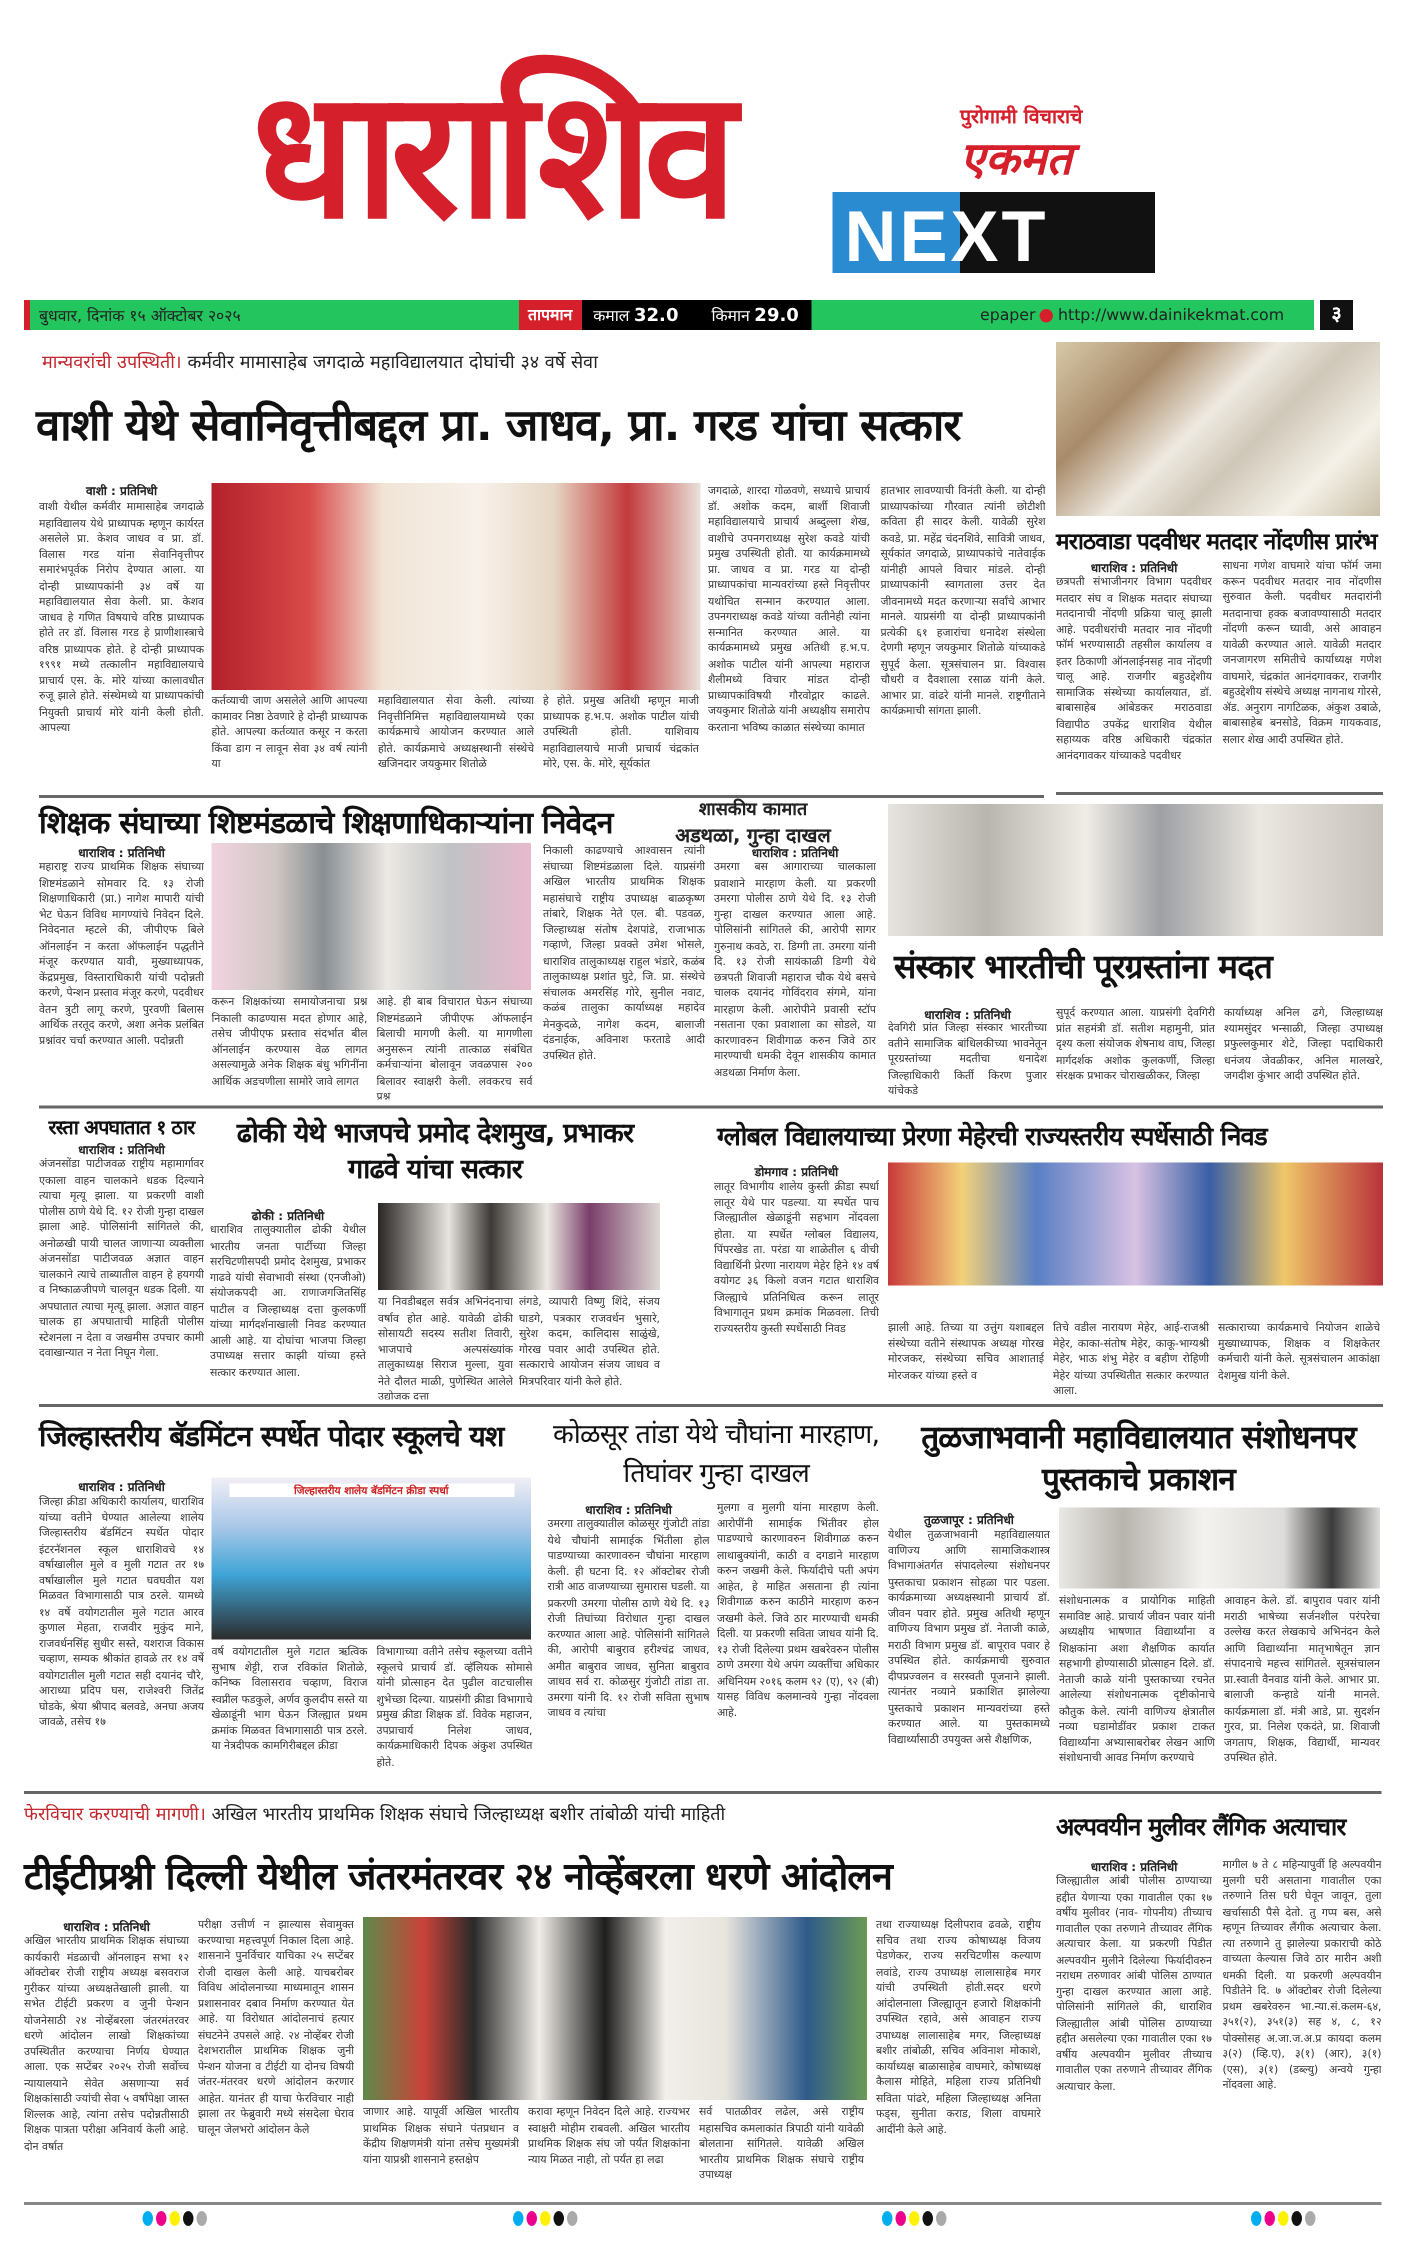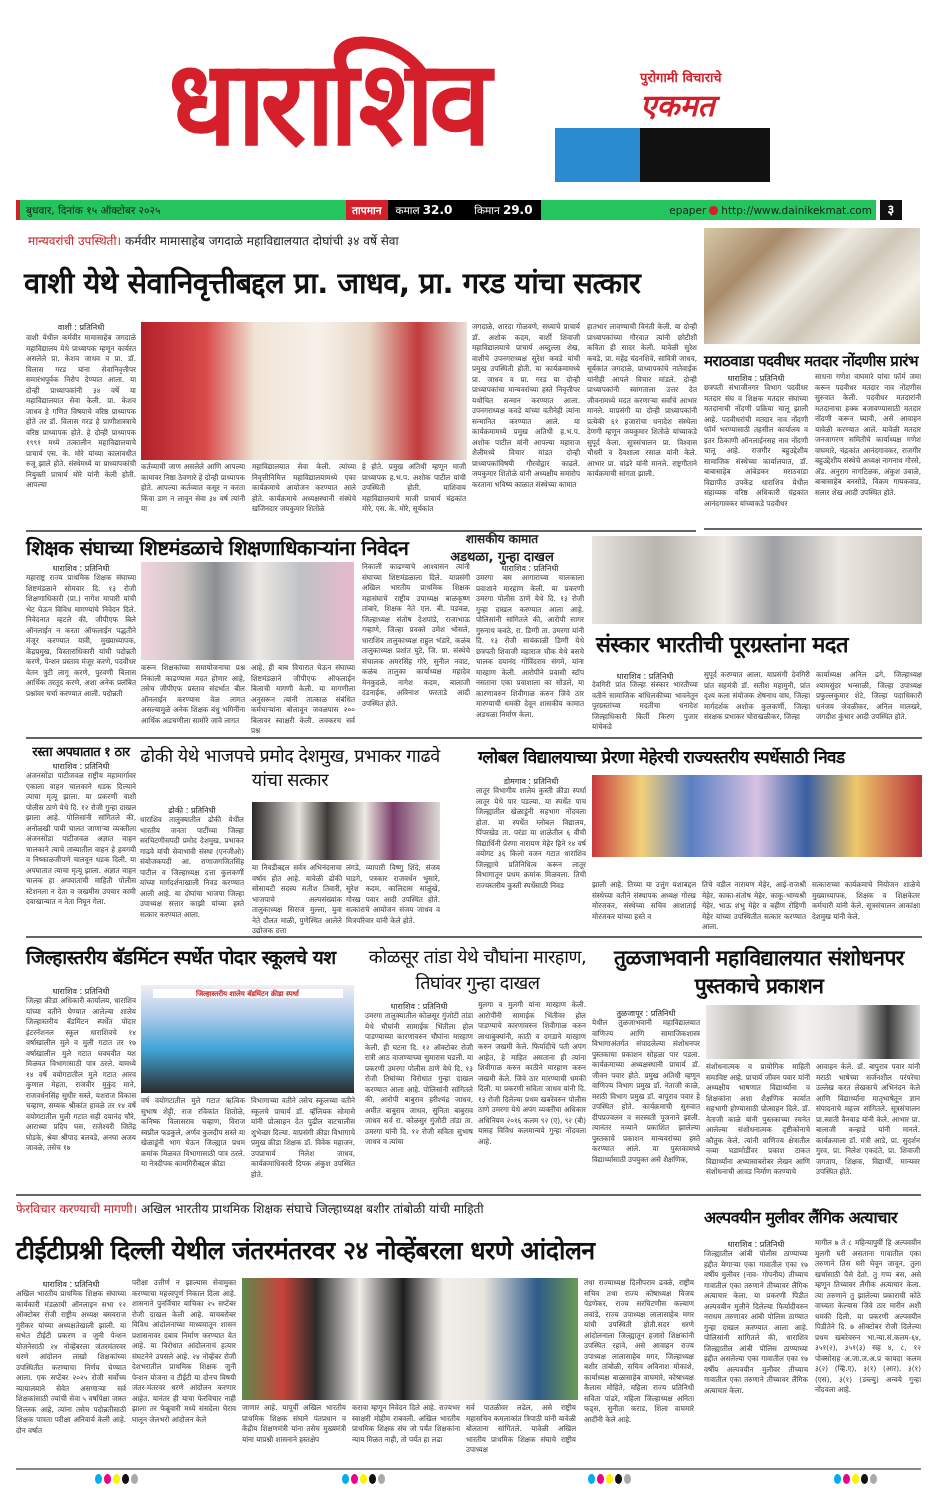--- a/index.html
+++ b/index.html
@@ -11,43 +11,44 @@
 .next{left:555px;top:128px;width:215px;height:54px;display:flex}
 .next .n1{background:#2a8bd1;width:85px;height:54px}
 .next .n2{background:#111;flex:1;height:54px}
 .next span{position:absolute;left:8px;top:3px;font-family:"Liberation Sans",sans-serif;font-weight:bold;font-size:48px;letter-spacing:2px;color:#fff}
 .datebar{left:16px;top:200px;width:860px;height:20px;background:#22c55e;border-left:4px solid #d51f2a;display:flex;align-items:center;font-size:10.5px}
 .datebar .date{margin-left:6px;width:320px}
 .temp{background:#000;color:#fff;height:20px;display:flex;align-items:center;padding-right:8px}
 .temp .tlabel{background:#d51f2a;color:#fff;padding:0 6px;height:20px;line-height:20px;font-weight:bold}
 .temp .tv{margin-left:8px}
 .temp b{font-size:12px;margin-left:3px}
-.datebar .epaper{margin-left:auto;margin-right:4px;display:flex;align-items:center;gap:3px}
+.datebar .epaper{margin-left:auto;margin-right:20px;display:flex;align-items:center;gap:3px}
 .epaper .globe{display:inline-block;width:9px;height:9px;border-radius:50%;background:#d51f2a}
 .pageno{left:880px;top:200px;width:22px;height:20px;background:#111;color:#fff;font-weight:bold;text-align:center;line-height:20px;font-size:13px}
 .kicker{font-size:12px;white-space:nowrap}
 .kicker .red{color:#c1272d}
 .headline{font-weight:bold;color:#111;white-space:nowrap;letter-spacing:-0.5px}
-.byline{font-size:8px;font-weight:normal;text-align:center;color:#222}
+.byline{font-size:8px;font-weight:bold;text-align:center;color:#222}
 .col{font-size:7.2px;line-height:10.5px;color:#333;text-align:justify;overflow:hidden}
 .photo{overflow:hidden}
 .rule{height:2px;background:#666}
 .rule-thin{height:1px;background:#999}
 .reg{display:flex;gap:2px}
 .reg i{display:inline-block;width:7px;height:10px;border-radius:50%}
 </style>
 </head>
 <body>
 
 <div class="abs masthead-title">धाराशिव</div>
 <div class="abs tagline">पुरोगामी विचाराचे</div>
 <div class="abs lokmat">एकमत</div>
 <div class="abs next">
   <div class="n1"></div>
     <div class="n2"></div>
+  <span>NEXT</span>
 </div>
 
 <div class="abs datebar">
   <span class="date">बुधवार, दिनांक १५ ऑक्टोबर २०२५</span>
   <span class="temp">
     <span class="tlabel">तापमान</span>
     <span class="tv">कमाल</span>
       <b>32.0</b>
     <span class="tv" style="margin-left:22px">किमान</span>
       <b>29.0</b>
@@ -104,21 +105,21 @@
 <div class="abs col" style="left:592px;top:680px;width:106px;height:54px">देवगिरी प्रांत जिल्हा संस्कार भारतीच्या वतीने सामाजिक बांधिलकीच्या भावनेतून पूरग्रस्तांच्या मदतीचा धनादेश जिल्हाधिकारी किर्ती किरण पुजार यांचेकडे</div>
 <div class="abs col" style="left:704px;top:670px;width:106px;height:64px">सुपूर्द करण्यात आला. याप्रसंगी देवगिरी प्रांत सहमंत्री डॉ. सतीश महामुनी, प्रांत दृश्य कला संयोजक शेषनाथ वाघ, जिल्हा मार्गदर्शक अशोक कुलकर्णी, जिल्हा संरक्षक प्रभाकर चोराखळीकर, जिल्हा</div>
 <div class="abs col" style="left:816px;top:670px;width:106px;height:64px">कार्याध्यक्ष अनिल ढगे, जिल्हाध्यक्ष श्यामसुंदर भन्साळी, जिल्हा उपाध्यक्ष प्रफुल्लकुमार शेटे, जिल्हा पदाधिकारी धनंजय जेवळीकर, अनिल मालखरे, जगदीश कुंभार आदी उपस्थित होते.</div>
 
 <div class="abs rule" style="left:26px;top:737px;width:896px"></div>
 
 <div class="abs headline" style="left:26px;top:742px;width:110px;text-align:center;font-size:13px">रस्ता अपघातात १ ठार</div>
 <div class="abs byline" style="left:26px;top:760px;width:110px">धाराशिव : प्रतिनिधी</div>
 <div class="abs col" style="left:26px;top:771px;width:110px;height:162px">अंजनसोंडा पाटीजवळ राष्ट्रीय महामार्गावर एकाला वाहन चालकाने धडक दिल्याने त्याचा मृत्यू झाला. या प्रकरणी वाशी पोलीस ठाणे येथे दि. १२ रोजी गुन्हा दाखल झाला आहे. पोलिसांनी सांगितले की, अनोळखी पायी चालत जाणाऱ्या व्यक्तीला अंजनसोंडा पाटीजवळ अज्ञात वाहन चालकाने त्याचे ताब्यातील वाहन हे हयगयी व निष्काळजीपणे चालवून धडक दिली. या अपघातात त्याचा मृत्यू झाला. अज्ञात वाहन चालक हा अपघाताची माहिती पोलीस स्टेशनला न देता व जखमीस उपचार कामी दवाखान्यात न नेता निघून गेला.</div>
 
-<div class="abs headline" style="left:140px;top:744px;width:300px;text-align:center;font-size:18px;font-weight:normal;white-space:normal;line-height:24px">ढोकी येथे भाजपचे प्रमोद देशमुख, प्रभाकर गाढवे यांचा सत्कार</div>
+<div class="abs headline" style="left:140px;top:744px;width:300px;text-align:center;font-size:18px;font-weight:bold;white-space:normal;line-height:24px">ढोकी येथे भाजपचे प्रमोद देशमुख, प्रभाकर गाढवे यांचा सत्कार</div>
 <div class="abs byline" style="left:140px;top:804px;width:104px">ढोकी : प्रतिनिधी</div>
 <div class="abs col" style="left:140px;top:815px;width:104px;height:118px">धाराशिव तालुक्यातील ढोकी येथील भारतीय जनता पार्टीच्या जिल्हा सरचिटणीसपदी प्रमोद देशमुख, प्रभाकर गाढवे यांची सेवाभावी संस्था (एनजीओ) संयोजकपदी आ. राणाजगजितसिंह पाटील व जिल्हाध्यक्ष दत्ता कुलकर्णी यांच्या मार्गदर्शनाखाली निवड करण्यात आली आहे. या दोघांचा भाजपा जिल्हा उपाध्यक्ष सत्तार काझी यांच्या हस्ते सत्कार करण्यात आला.</div>
 <div class="abs photo" style="left:252px;top:802px;width:188px;height:58px;background:linear-gradient(90deg,#2a2624 0%,#e7e3de 25%,#3d3a37 40%,#ede9e3 60%,#7a3e6a 75%,#ddd9d3 100%)"></div>
 <div class="abs col" style="left:252px;top:863px;width:90px;height:70px">या निवडीबद्दल सर्वत्र अभिनंदनाचा वर्षाव होत आहे. यावेळी ढोकी सोसायटी सदस्य सतीश तिवारी, भाजपाचे अल्पसंख्यांक तालुकाध्यक्ष सिराज मुल्ला, युवा नेते दौलत माळी, पुणेस्थित आलेले उद्योजक दत्ता</div>
 <div class="abs col" style="left:346px;top:863px;width:94px;height:70px">लंगडे, व्यापारी विष्णु शिंदे, संजय घाडगे, पत्रकार राजवर्धन भुसारे, सुरेश कदम, कालिदास साळुंखे, गोरख पवार आदी उपस्थित होते. सत्काराचे आयोजन संजय जाधव व मित्रपरिवार यांनी केले होते.</div>
 
 <div class="abs headline" style="left:478px;top:745px;font-size:17px">ग्लोबल विद्यालयाच्या प्रेरणा मेहेरची राज्यस्तरीय स्पर्धेसाठी निवड</div>
 <div class="abs byline" style="left:476px;top:775px;width:110px">डोमगाव : प्रतिनिधी</div>
 <div class="abs col" style="left:476px;top:786px;width:110px;height:146px">लातूर विभागीय शालेय कुस्ती क्रीडा स्पर्धा लातूर येथे पार पडल्या. या स्पर्धेत पाच जिल्ह्यातील खेळाडूंनी सहभाग नोंदवला होता. या स्पर्धेत ग्लोबल विद्यालय, पिंपरखेड ता. परंडा या शाळेतील ६ वीची विद्यार्थिनी प्रेरणा नारायण मेहेर हिने १४ वर्ष वयोगट ३६ किलो वजन गटात धाराशिव जिल्ह्याचे प्रतिनिधित्व करून लातूर विभागातून प्रथम क्रमांक मिळवला. तिची राज्यस्तरीय कुस्ती स्पर्धेसाठी निवड</div>
 <div class="abs photo" style="left:592px;top:775px;width:330px;height:82px;background:linear-gradient(90deg,#c83a3a 0%,#f2d17a 15%,#5a7fc4 30%,#d8c2e2 50%,#3a5fa4 65%,#efc76a 80%,#b8323a 100%)"></div>

